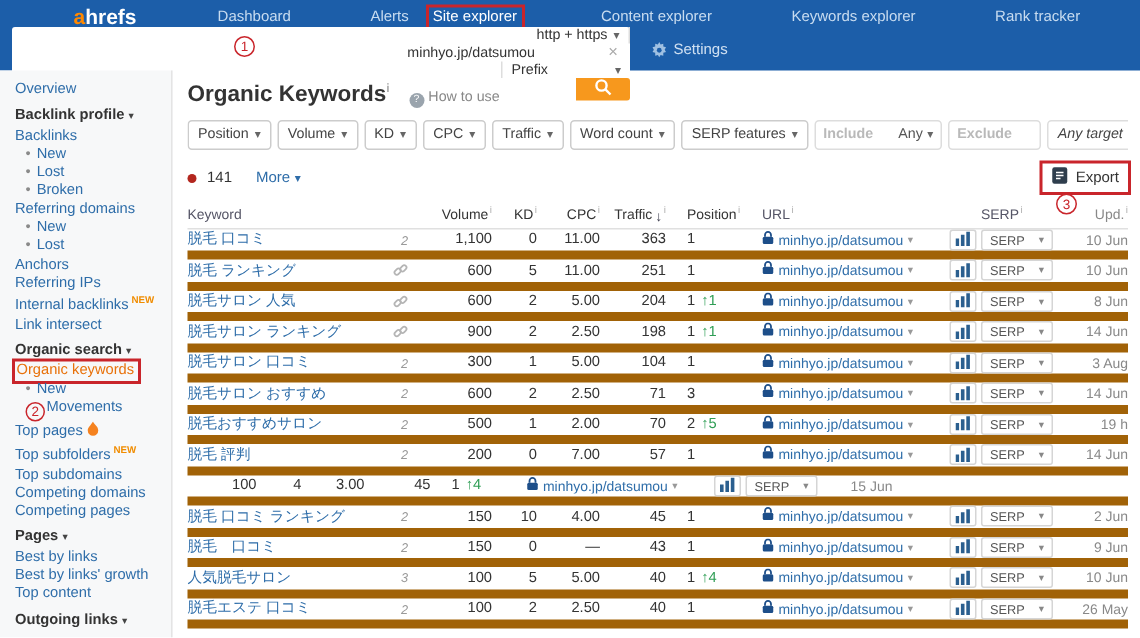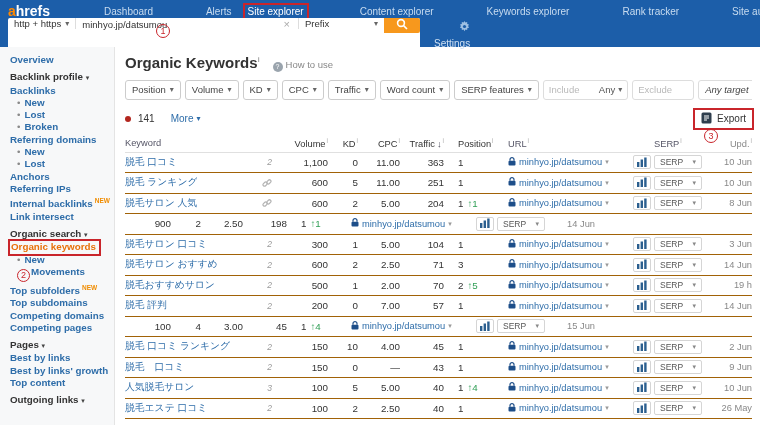--- a/index.html
+++ b/index.html
@@ -1,83 +1,83 @@
 <!DOCTYPE html>
 <html><head>
 <meta charset="utf-8">
 <style>
   * { margin:0; padding:0; box-sizing:border-box; }
   html,body { width:760px; height:425px; overflow:hidden; }
   body { font-family:"Liberation Sans","DejaVu Sans",sans-serif; background:#fff; position:relative; font-size:10px; }
 
   
   .topbar { height:22px; background:#1c5ea9; display:flex; align-items:center; padding:0 8px; }
-  .logo { font-size:14px; font-weight:bold; color:#fff; margin-right:14px; white-space:nowrap; }
+  .logo { font-size:14px; font-weight:bold; color:#fff; margin-right:14px; white-space:nowrap;margin-left:41px; }
   .logo .logo-a { color:#ff8800; }
   #topnav { display:flex; align-items:center; }
   .nav-item { color:#c8dcf0; font-size:10px; margin-right:13px; white-space:nowrap; cursor:pointer;padding-left:40px; }
   .nav-item.boxed { outline:2px solid #c9252b; padding:1px 3px; color:#fff; }
   .nav-item .caret { font-size:8px; color:#a9c4e0; }
   .top-icons { margin-left:auto; display:flex; gap:11px; align-items:center; }
   .top-icons span { display:inline-flex; }
 
   
   .searchbar { height:25px; background:#1c5ea9; display:flex; align-items:center; padding:0 8px; }
-  .search-compound { display:flex; align-items:flex-start; height:33px; background:#fff; border-radius:2px; width:412px; }
+  .search-compound { display:flex; align-items:flex-end; height:33px; background:#fff; border-radius:2px; width:412px;flex-direction:column; }
   .proto { display:flex; align-items:center; font-size:9.5px; color:#333; padding:0 6px; border-right:1px solid #ddd; gap:4px; white-space:nowrap; cursor:pointer; }
   .url-input { flex:1; display:flex; align-items:center; padding:0 6px; min-width:0; }
   .url-input input { border:none; outline:none; font-size:9.5px; color:#333; flex:1; min-width:0; font-family:inherit; background:transparent; }
   .clear-x { color:#aaa; font-size:11px; cursor:pointer; padding:0 2px; }
   .mode { display:flex; align-items:center; font-size:9.5px; color:#333; padding:0 6px; border-left:1px solid #ddd; width:86px; justify-content:space-between; cursor:pointer; }
   .search-btn { width:36px; background:#f7981d; display:flex; align-items:center; justify-content:center; border-radius:0 2px 2px 0; border:none; cursor:pointer; }
-  .settings { display:flex; align-items:flex-end; gap:4px; color:#cfe0f2; font-size:10px; margin-left:14px; cursor:pointer;flex-direction:column; }
+  .settings { display:flex; align-items:flex-start; gap:4px; color:#cfe0f2; font-size:10px; margin-left:14px; cursor:pointer; }
   .caret-dark { font-size:8px; color:#666; }
 
   
   .content { display:flex; height:378px; }
   aside { width:115px; background:#f7f8f9; border-right:1px solid #e4e4e4; padding:7px 0 0 10px; font-size:9.8px; overflow:hidden; }
   .sb-header { font-weight:bold; color:#333; margin-top:5px; line-height:12.3px; white-space:nowrap; cursor:pointer; }
   .sb-header .caret { font-size:7px; color:#444; }
   .sb-line { line-height:12.3px; white-space:nowrap; }
-  .sb-link { color:#2e6da9; cursor:pointer;font-weight:bold; }
+  .sb-link { color:#2e6da9; cursor:pointer; }
   .sb-link.selected { color:#e8710a; }
   .sb-link.boxed { outline:2px solid #c9252b; display:inline-block; padding:0 3px 0 1px; }
   .sb-sub { padding-left:7px; }
   .sb-bullet { color:#8a8a8a; margin-right:4px; }
   .badge-new { color:#f08c00; font-size:6.5px; vertical-align:super; margin-left:2px; font-weight:bold; }
   .fire { margin-left:3px; vertical-align:-1px; }
   .ann-inline { display:inline-flex; width:13px; height:13px; border:1.5px solid #c9252b; border-radius:50%; color:#c9252b; font-size:9px; align-items:center; justify-content:center; margin-right:1px; vertical-align:-3px; background:rgba(255,255,255,.0); }
 
   main { flex:1; padding:7px 8px 0 10px; position:relative; min-width:0; }
   .page-head { white-space:nowrap; }
   h1 { font-size:15px; color:#333; display:inline; font-weight:bold; }
   .title-sup { font-size:8px; color:#aaa; vertical-align:super; }
   .howto { font-size:9.5px; color:#888; margin-left:10px; cursor:pointer; }
   .qmark { display:inline-flex; width:10px; height:10px; border-radius:50%; background:#9aa4ad; color:#fff; font-size:7px; align-items:center; justify-content:center; margin-right:3px; vertical-align:-1px; }
 
   .filters { display:flex; gap:4px; margin-top:8px; align-items:center; flex-wrap:nowrap; overflow:hidden; }
   .filter-btn { height:20px; border:1px solid #ccc; border-radius:3px; background:#fff; font-size:9.5px; color:#444; padding:0 6px; display:flex; align-items:center; gap:4px; white-space:nowrap; cursor:pointer; }
   .include-box { height:20px; border:1px solid #ddd; border-radius:3px; display:flex; align-items:center; width:104px; padding:0 5px; background:#fff; }
-  .include-box input, .exclude-box input { border:none; outline:none; font-size:9.5px; font-family:inherit; color:#333; width:50px; min-width:0; }
+  .include-box input, .exclude-box input { border:none; outline:none; font-size:9.5px; font-family:inherit; color:#333; width:50px; min-width:0;font-weight:bold; }
   .include-box input::placeholder, .exclude-box input::placeholder { color:#b9b9b9; }
   .any-sel { font-size:9.5px; color:#555; margin-left:auto; display:flex; gap:3px; align-items:center; cursor:pointer; }
   .exclude-box { height:20px; border:1px solid #ddd; border-radius:3px; display:flex; align-items:center; width:66px; padding:0 5px; background:#fff; }
   .anytarget { height:20px; font-size:9.5px; color:#444; display:flex; align-items:center; gap:4px; padding:0 6px; border:1px solid #ddd; border-radius:3px; background:#fff; white-space:nowrap; cursor:pointer;font-style:italic; }
 
   .count-row { display:flex; align-items:center; margin-top:10px; height:18px; }
   .dot { width:6px; height:6px; background:#b3261e; border-radius:50%; margin-right:7px; }
   .count { font-size:10px; color:#333; }
   .more { font-size:10px; color:#2e6da9; margin-left:16px; display:flex; gap:3px; align-items:center; cursor:pointer; }
   .more .caret { font-size:8px; color:#2e6da9; }
   .export-btn { margin-left:auto; display:flex; align-items:center; gap:5px; font-size:10px; color:#333; outline:2px solid #c9252b; padding:2px 6px; cursor:pointer; background:#fff; border:none; }
 
   
   .tbl { margin-top:7px; }
   .thead { display:flex; align-items:center; height:18px; border-bottom:1px solid #e0e0e0; color:#556; font-size:9.3px; }
-  .trow { display:flex; align-items:center; height:20.5px; border-bottom:1px solid #a16207; font-size:9.8px; }
+  .trow { display:flex; align-items:center; height:20.5px; border-bottom:6px solid #a16207; font-size:9.8px; }
   .sup-i { font-size:6.5px; color:#b0b0b0; vertical-align:super; margin-left:1px; }
   .sort-arrow { color:#445; margin-left:2px; }
   .c-kw { flex:1; display:flex; align-items:center; min-width:0; }
   .kw-link { color:#2e6da9; white-space:nowrap; overflow:hidden; text-overflow:ellipsis; cursor:pointer; }
   .kw-marker { margin-left:auto; margin-right:10px; color:#9a9a9a; font-size:8.5px; font-style:italic; display:inline-flex; align-items:center; }
   .c-vol { width:46px; text-align:right; color:#333; }
   .c-kd { width:30px; text-align:right; color:#333; }
   .c-cpc { width:42px; text-align:right; color:#333; }
   .c-traf { width:44px; text-align:right; color:#333; }
   .c-pos { width:58px; padding-left:14px; color:#333; display:flex; gap:4px; align-items:center; }
@@ -180,20 +180,23 @@
       <div class="sb-line sb-sub"><span class="sb-bullet">•</span><span class="sb-link">New</span></div>
       <div class="sb-line sb-sub"><span class="sb-bullet">•</span><span class="sb-link">Lost</span></div>
       <div class="sb-line"><span class="sb-link">Anchors</span></div>
       <div class="sb-line"><span class="sb-link">Referring IPs</span></div>
       <div class="sb-line"><span class="sb-link">Internal backlinks</span><span class="badge-new">NEW</span></div>
       <div class="sb-line"><span class="sb-link">Link intersect</span></div>
       <div class="sb-header">Organic search <span class="caret">▾</span></div>
       <div class="sb-line"><span class="sb-link selected boxed">Organic keywords</span></div>
       <div class="sb-line sb-sub"><span class="sb-bullet">•</span><span class="sb-link">New</span></div>
       <div class="sb-line sb-sub"><span class="ann-inline">2</span><span class="sb-link">Movements</span></div>
+      <div class="sb-line"><span class="sb-link">Top pages</span><span class="fire"><svg width="8" height="10" viewBox="0 0 8 10">
+            <path d="M4 0c.6 2 3.5 3 3.5 6A3.5 3.5 0 1 1 .5 6C.5 3.8 2.6 2.6 4 0Z" fill="#f5821f"></path>
+          </svg></span></div>
       <div class="sb-line"><span class="sb-link">Top subfolders</span><span class="badge-new">NEW</span></div>
       <div class="sb-line"><span class="sb-link">Top subdomains</span></div>
       <div class="sb-line"><span class="sb-link">Competing domains</span></div>
       <div class="sb-line"><span class="sb-link">Competing pages</span></div>
       <div class="sb-header">Pages <span class="caret">▾</span></div>
       <div class="sb-line"><span class="sb-link">Best by links</span></div>
       <div class="sb-line"><span class="sb-link">Best by links' growth</span></div>
       <div class="sb-line"><span class="sb-link">Top content</span></div>
       <div class="sb-header">Outgoing links <span class="caret">▾</span></div>
     </aside>
@@ -363,20 +366,31 @@
                     <rect x="7.2" y="0.5" width="2.4" height="9.5" fill="#2b5f8f"></rect>
                   </svg></span>
               </button>
             </div>
             <div class="c-serp">
               <button class="serp-btn">SERP<span class="caret">▾</span></button>
             </div>
             <div class="c-upd">8 Jun</div>
           </div>
           <div class="trow">
+            <div class="c-kw">
+              <span class="kw-link">脱毛サロン ランキング</span>
+              <span class="kw-marker">
+                <svg width="10" height="10" viewBox="0 0 10 10">
+                  <g fill="none" stroke="#b5b5b5" stroke-width="1.2">
+                    <rect x="0.8" y="4.6" width="4.6" height="3" rx="1.5" transform="rotate(-45 3.1 6.1)"></rect>
+                    <rect x="4.6" y="2.4" width="4.6" height="3" rx="1.5" transform="rotate(-45 6.9 3.9)"></rect>
+                  </g>
+                </svg>
+              </span>
+            </div>
             <div class="c-vol">900</div>
             <div class="c-kd">2</div>
             <div class="c-cpc">2.50</div>
             <div class="c-traf">198</div>
             <div class="c-pos">
               <span>1</span>
               <span class="delta">↑1</span>
             </div>
             <div class="c-url">
               <span><svg width="8" height="9" viewBox="0 0 8 9">
@@ -425,21 +439,21 @@
                 <span><svg width="10" height="10" viewBox="0 0 10 10">
                     <rect x="0" y="5" width="2.4" height="5" fill="#2b5f8f"></rect>
                     <rect x="3.6" y="2.5" width="2.4" height="7.5" fill="#2b5f8f"></rect>
                     <rect x="7.2" y="0.5" width="2.4" height="9.5" fill="#2b5f8f"></rect>
                   </svg></span>
               </button>
             </div>
             <div class="c-serp">
               <button class="serp-btn">SERP<span class="caret">▾</span></button>
             </div>
-            <div class="c-upd">3 Jun</div>
+            <div class="c-upd">3 Aug</div>
           </div>
           <div class="trow">
             <div class="c-kw">
               <span class="kw-link">脱毛サロン おすすめ</span>
               <span class="kw-marker">2</span>
             </div>
             <div class="c-vol">600</div>
             <div class="c-kd">2</div>
             <div class="c-cpc">2.50</div>
             <div class="c-traf">71</div>

